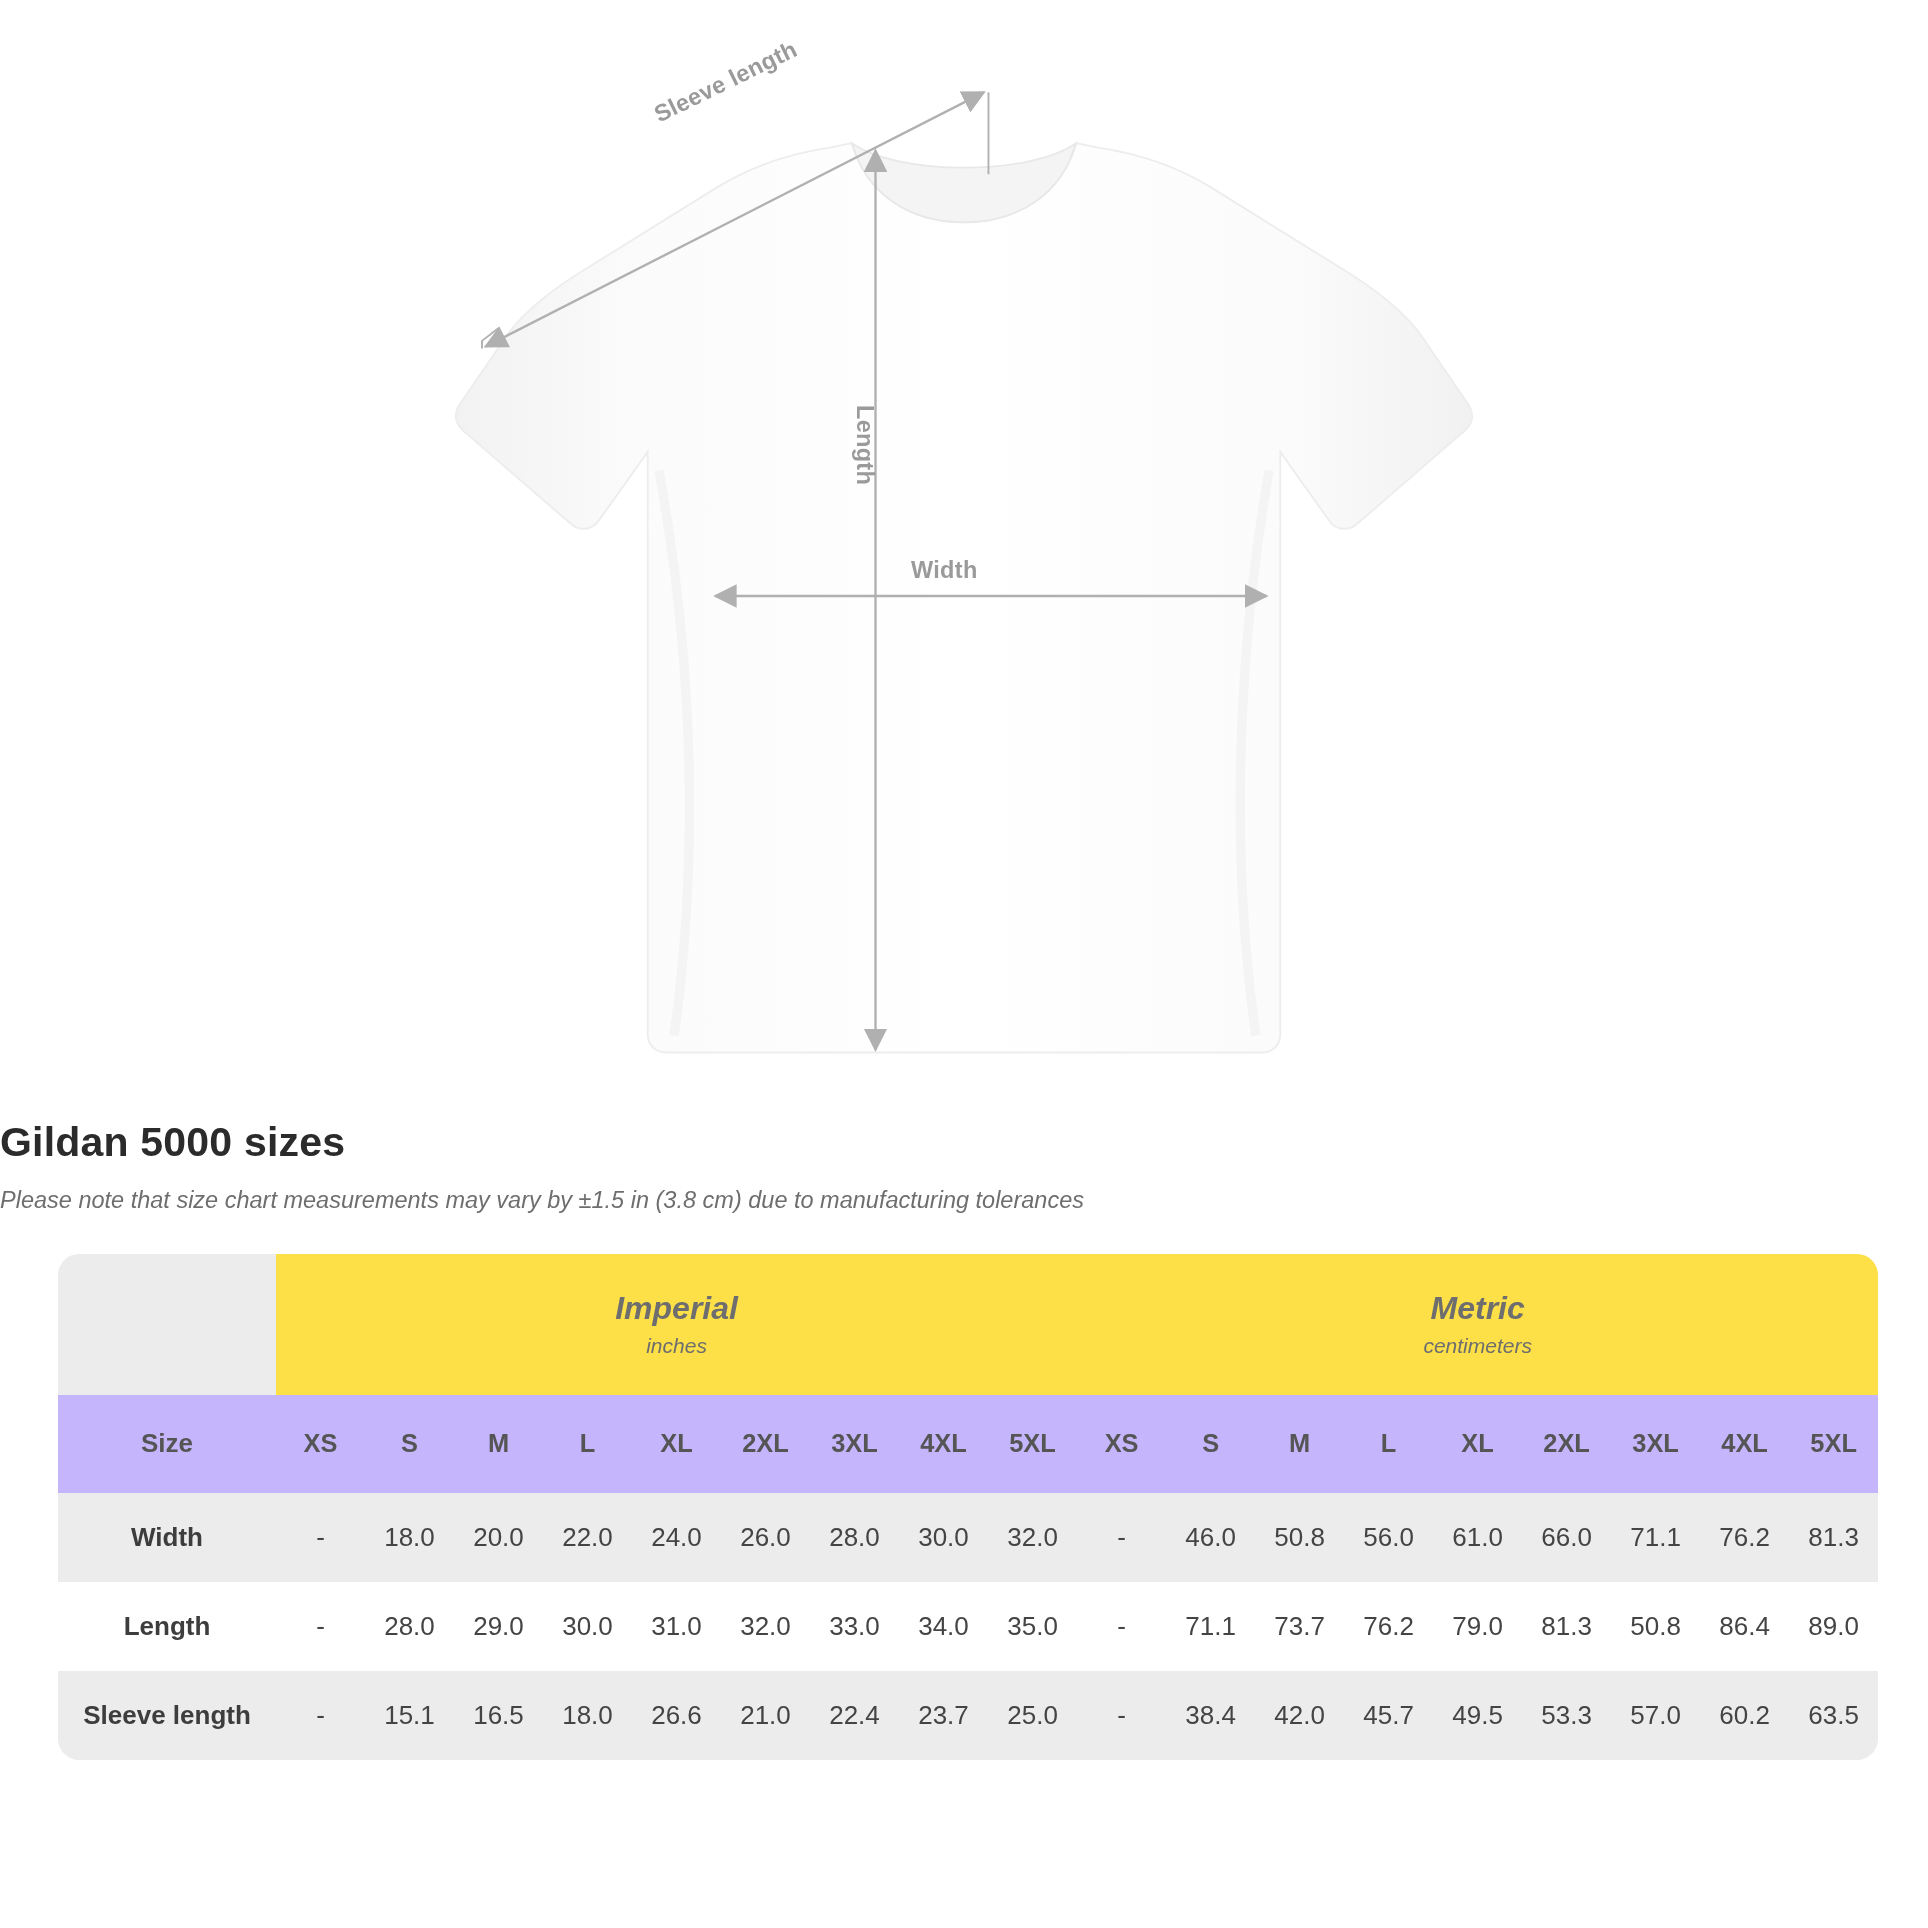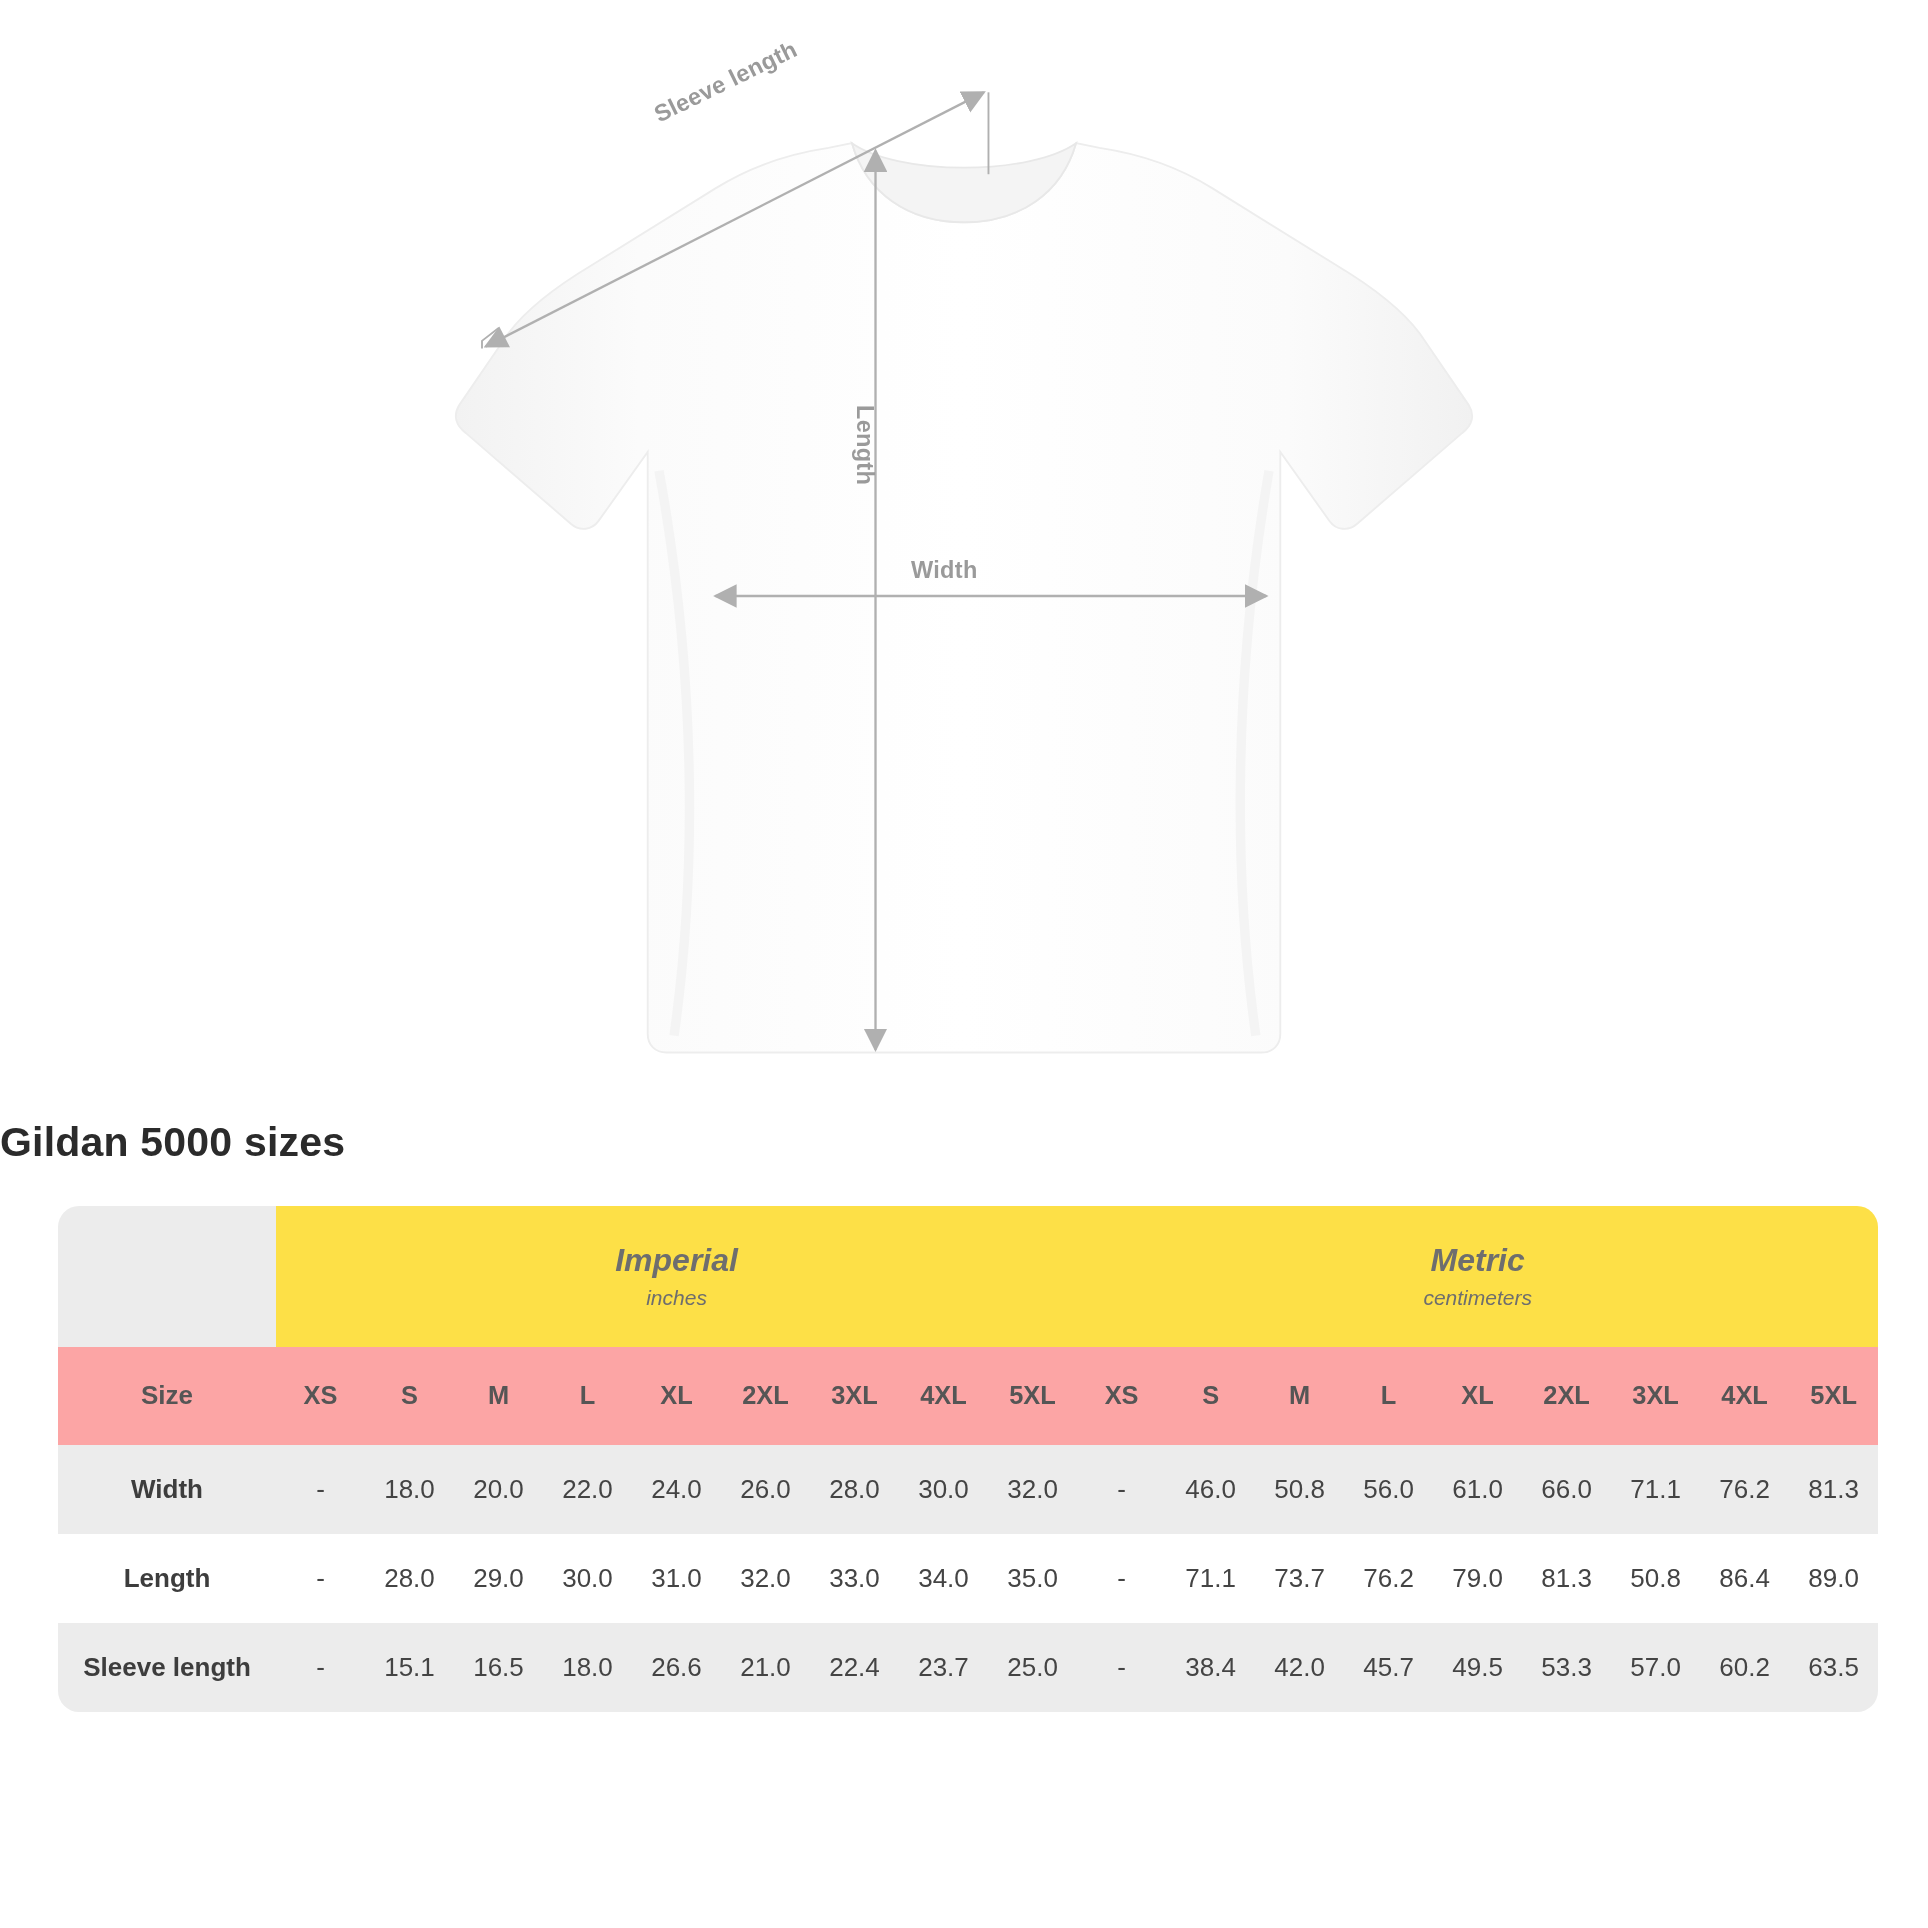--- a/index.html
+++ b/index.html
@@ -120,21 +120,21 @@
     font-style: italic;
     color: #6e6e6e;
     margin-top: 7.5px;
   }
   .spacer-cell {
     background: #ececec;
   }
 
   tr.head-row td {
     height: 98px;
-    background: #fca5a5;
+    background: #c4b5fd;
     text-align: center;
     vertical-align: middle;
     font-size: 25.4px;
     font-weight: bold;
     color: #555555;
   }
   tr.head-row td.rowlabel {
     font-size: 26px;
   }
 
@@ -232,20 +232,21 @@
       </svg>
 
       <div class="dim-label label-sleeve">Sleeve length</div>
       <div class="dim-label label-length">Length</div>
       <div class="dim-label label-width">Width</div>
     </div>
   </div>
 
   <div class="heading">
     <h1 class="title">Gildan 5000 sizes</h1>
+    <div class="subtitle">Please note that size chart measurements may vary by ±1.5 in (3.8 cm) due to manufacturing tolerances</div>
   </div>
 
   <div class="table-wrap">
     <table class="size-table">
       <colgroup>
         <col class="col-label">
         <col class="col-val">
           <col class="col-val">
           <col class="col-val">
           <col class="col-val">

